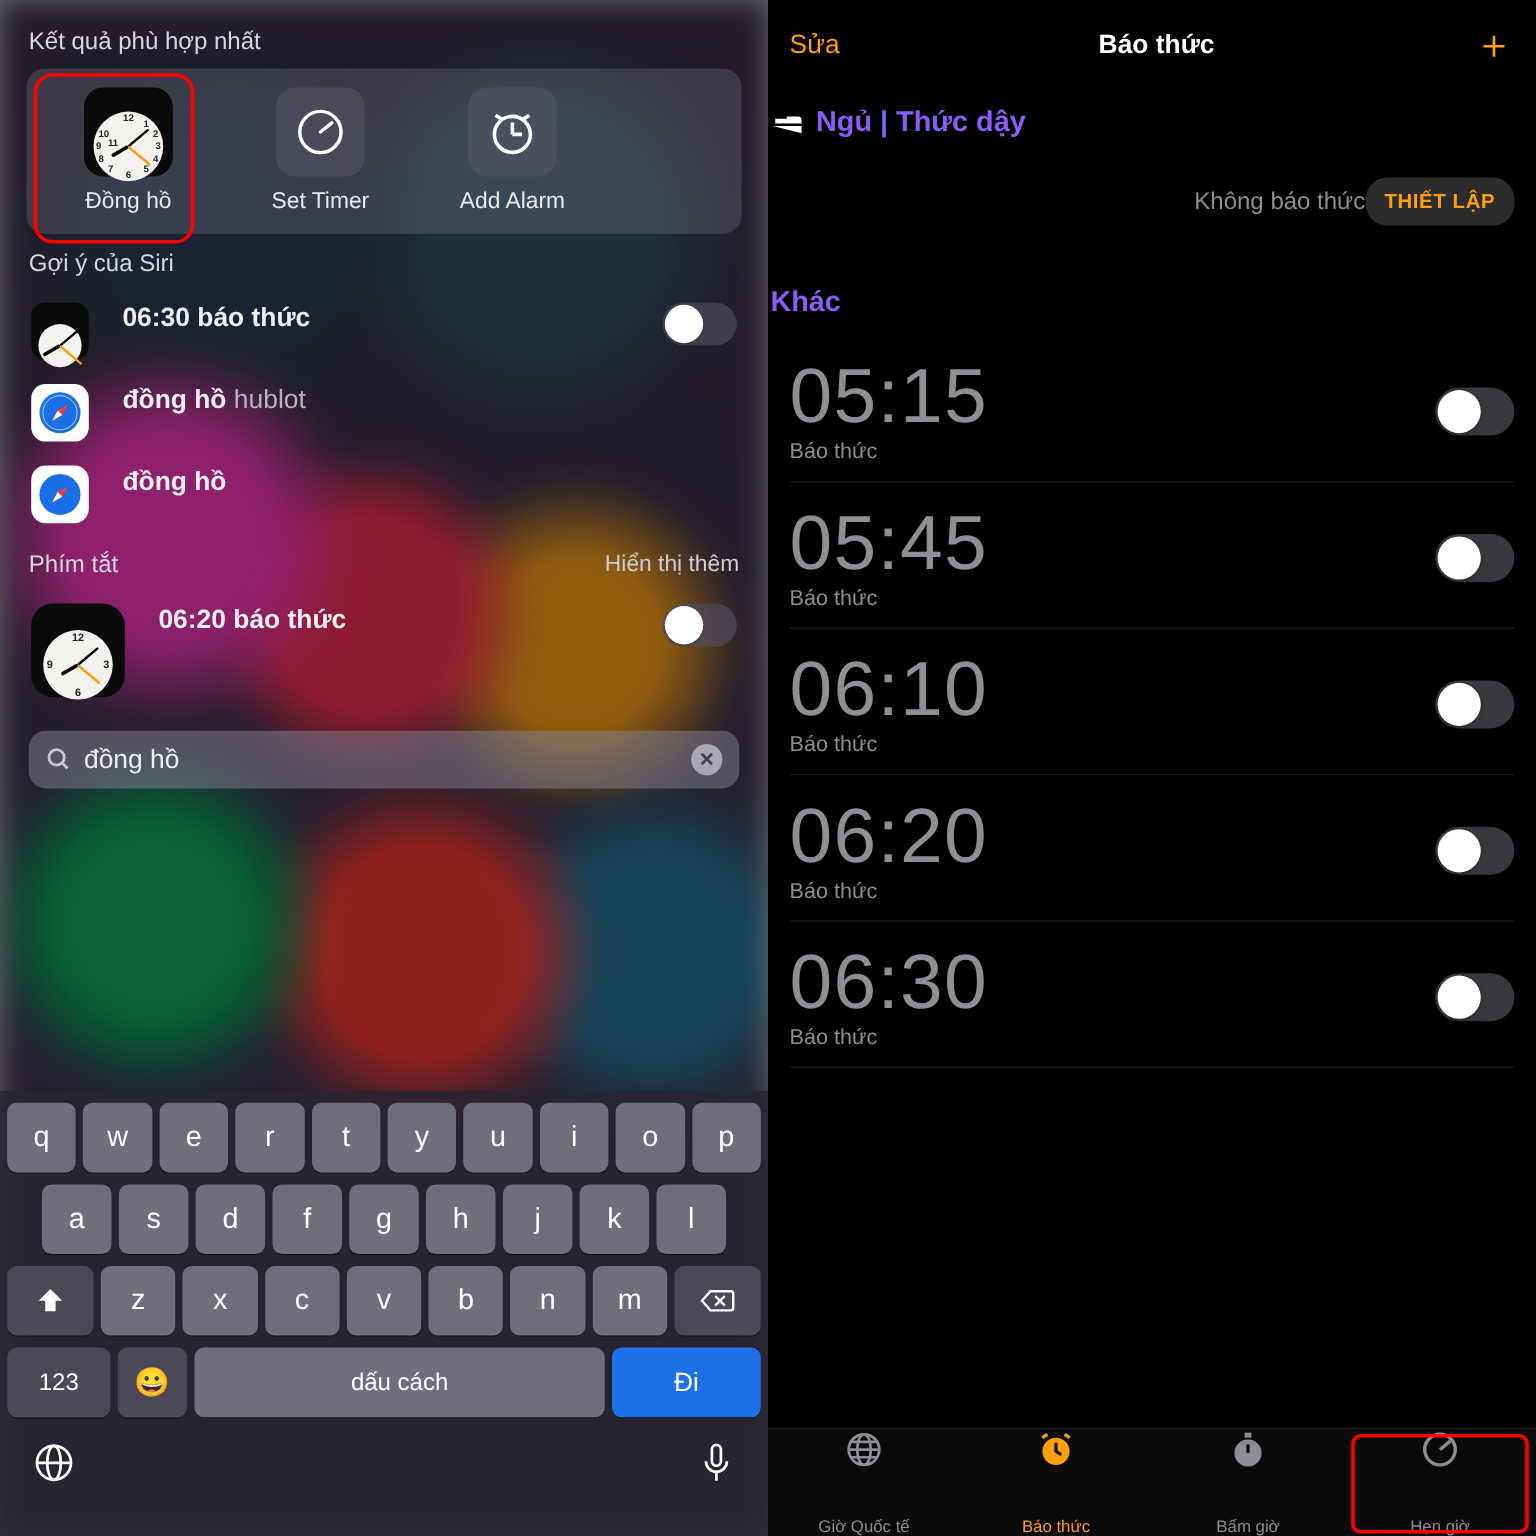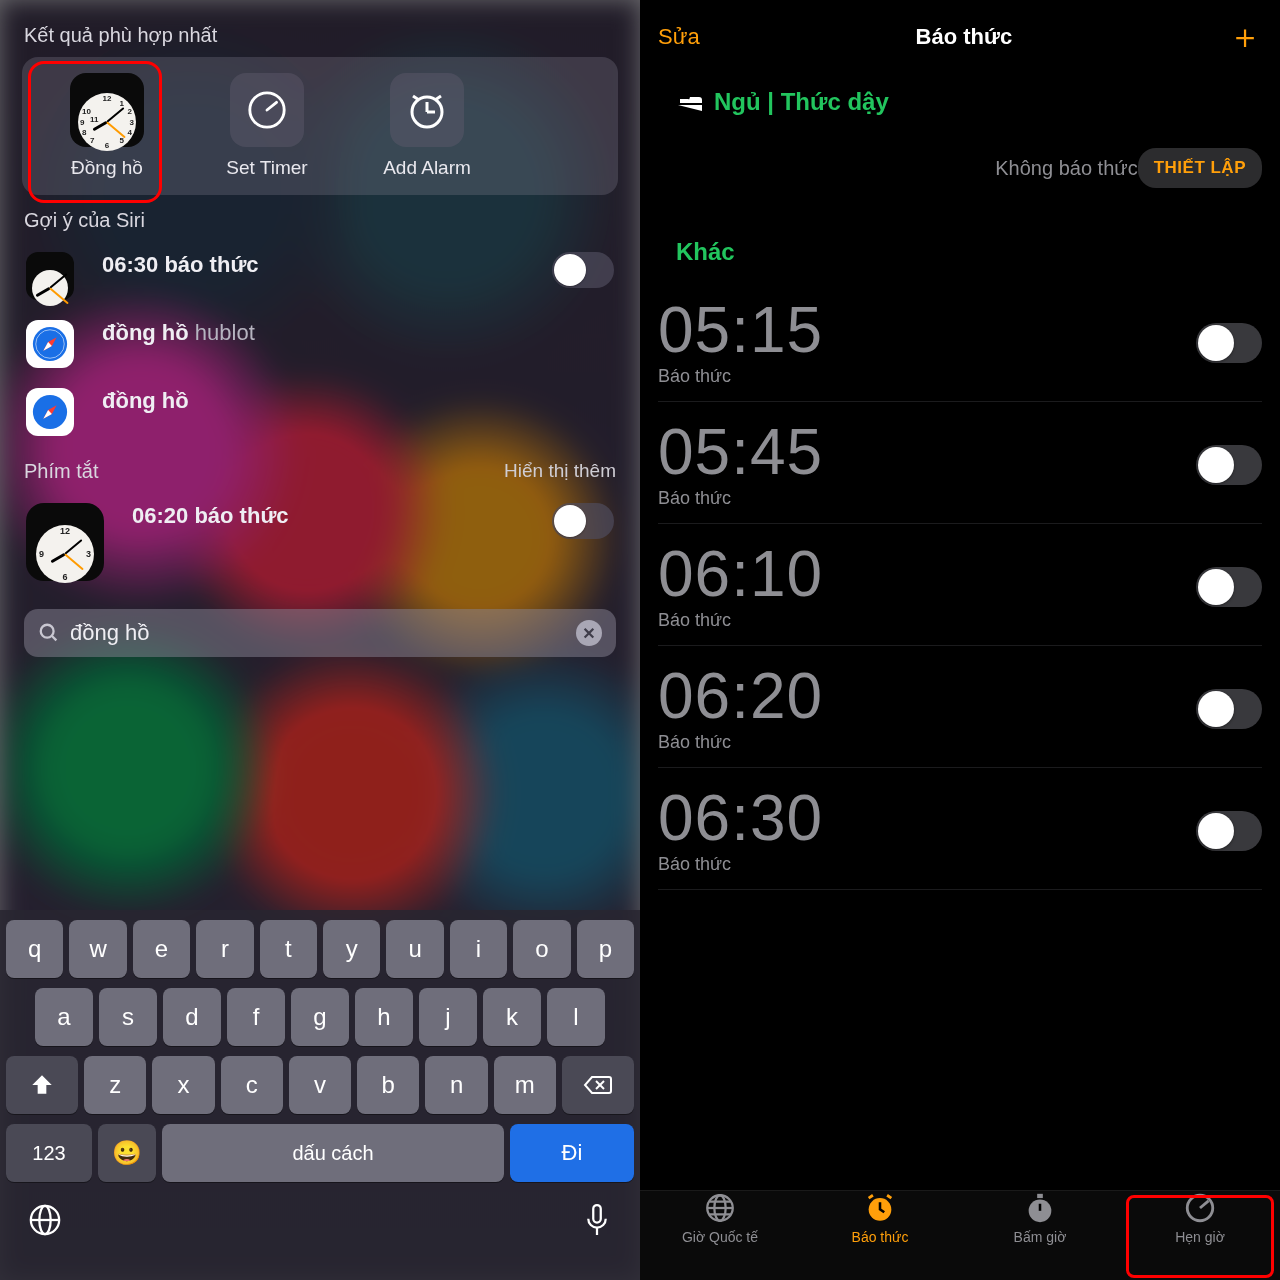--- a/index.html
+++ b/index.html
@@ -68,34 +68,34 @@
   .kb-bottom{display:flex;justify-content:space-between;align-items:center;padding:10px 22px 28px;}
   .kb-bottom svg{color:#fff;}
 
   
   .pane-right{background:#000;color:#8e8e93;}
   .nav{display:flex;align-items:center;justify-content:space-between;padding:14px 18px;}
   .nav-title{color:#fff;font-size:22px;font-weight:600;}
   .nav-btn{color:#ff9f0a;font-size:22px;}
   .plus{font-size:34px;font-weight:300;}
 
-  .section-h{color:#22c55e;font-size:24px;font-weight:700;padding:14px 36px;display:flex;align-items:center;gap:10px;}
+  .section-h{color:#8b5cf6;font-size:24px;font-weight:700;padding:14px 2px;display:flex;align-items:center;gap:10px;}
   .sleep-row{display:flex;align-items:center;justify-content:flex-end;padding:18px 18px 24px;}
   .sleep-text{font-size:20px;color:#8e8e93;}
   .setup-btn{background:#2c2c2e;color:#ff9f0a;font-weight:700;font-size:17px;padding:10px 16px;border-radius:18px;letter-spacing:0.5px;}
 
   .alarm-list{padding:0 18px;}
   .alarm-item{display:flex;align-items:center;justify-content:space-between;padding:18px 0 14px;border-bottom:1px solid #1b1b1d;gap:26px;}
   .alarm-time{font-size:64px;font-weight:300;color:#8e8e93;letter-spacing:1px;line-height:1;}
   .alarm-sub{font-size:18px;color:#8e8e93;margin-top:4px;}
   .ios-toggle{width:66px;height:40px;border-radius:20px;background:#39393d;position:relative;}
   .ios-toggle .knob{position:absolute;width:36px;height:36px;background:#fff;border-radius:50%;top:2px;left:2px;box-shadow:0 1px 3px rgba(0,0,0,0.4);}
 
   .tabbar{position:absolute;left:0;right:0;bottom:0;height:90px;background:#0a0a0a;border-top:1px solid #1a1a1a;display:flex;}
-  .tab{flex:1;display:flex;flex-direction:column;align-items:center;justify-content:flex-start;gap:4px;font-size:14px;color:#8e8e93;position:relative;}
+  .tab{flex:1;display:flex;flex-direction:column;align-items:center;justify-content:space-between;gap:4px;font-size:14px;color:#8e8e93;position:relative;}
   .tab.active{color:#ff9f0a;}
   .tab svg{width:34px;height:34px;}
   .tab.highlight::after{content:"";position:absolute;left:6px;right:6px;top:4px;bottom:2px;border:3px solid #ff0000;border-radius:8px;}
 </style>
 </head>
 <body>
 
 <div class="pane pane-left">
   <div class="wallpaper"></div>
   <div class="dim"></div>

